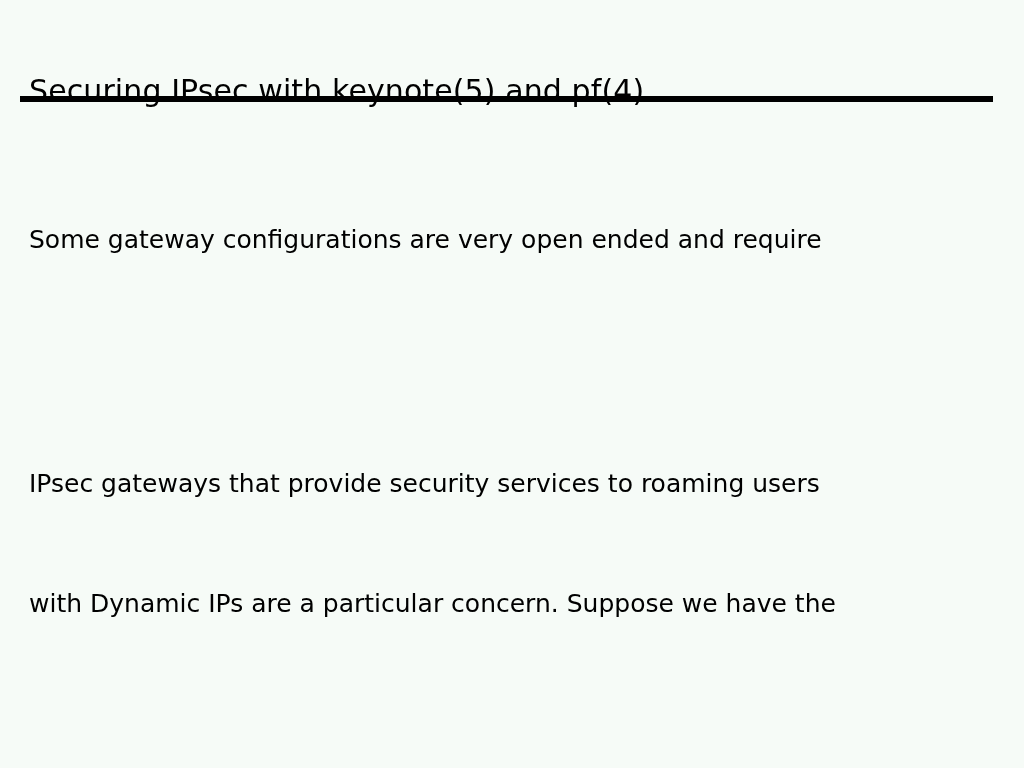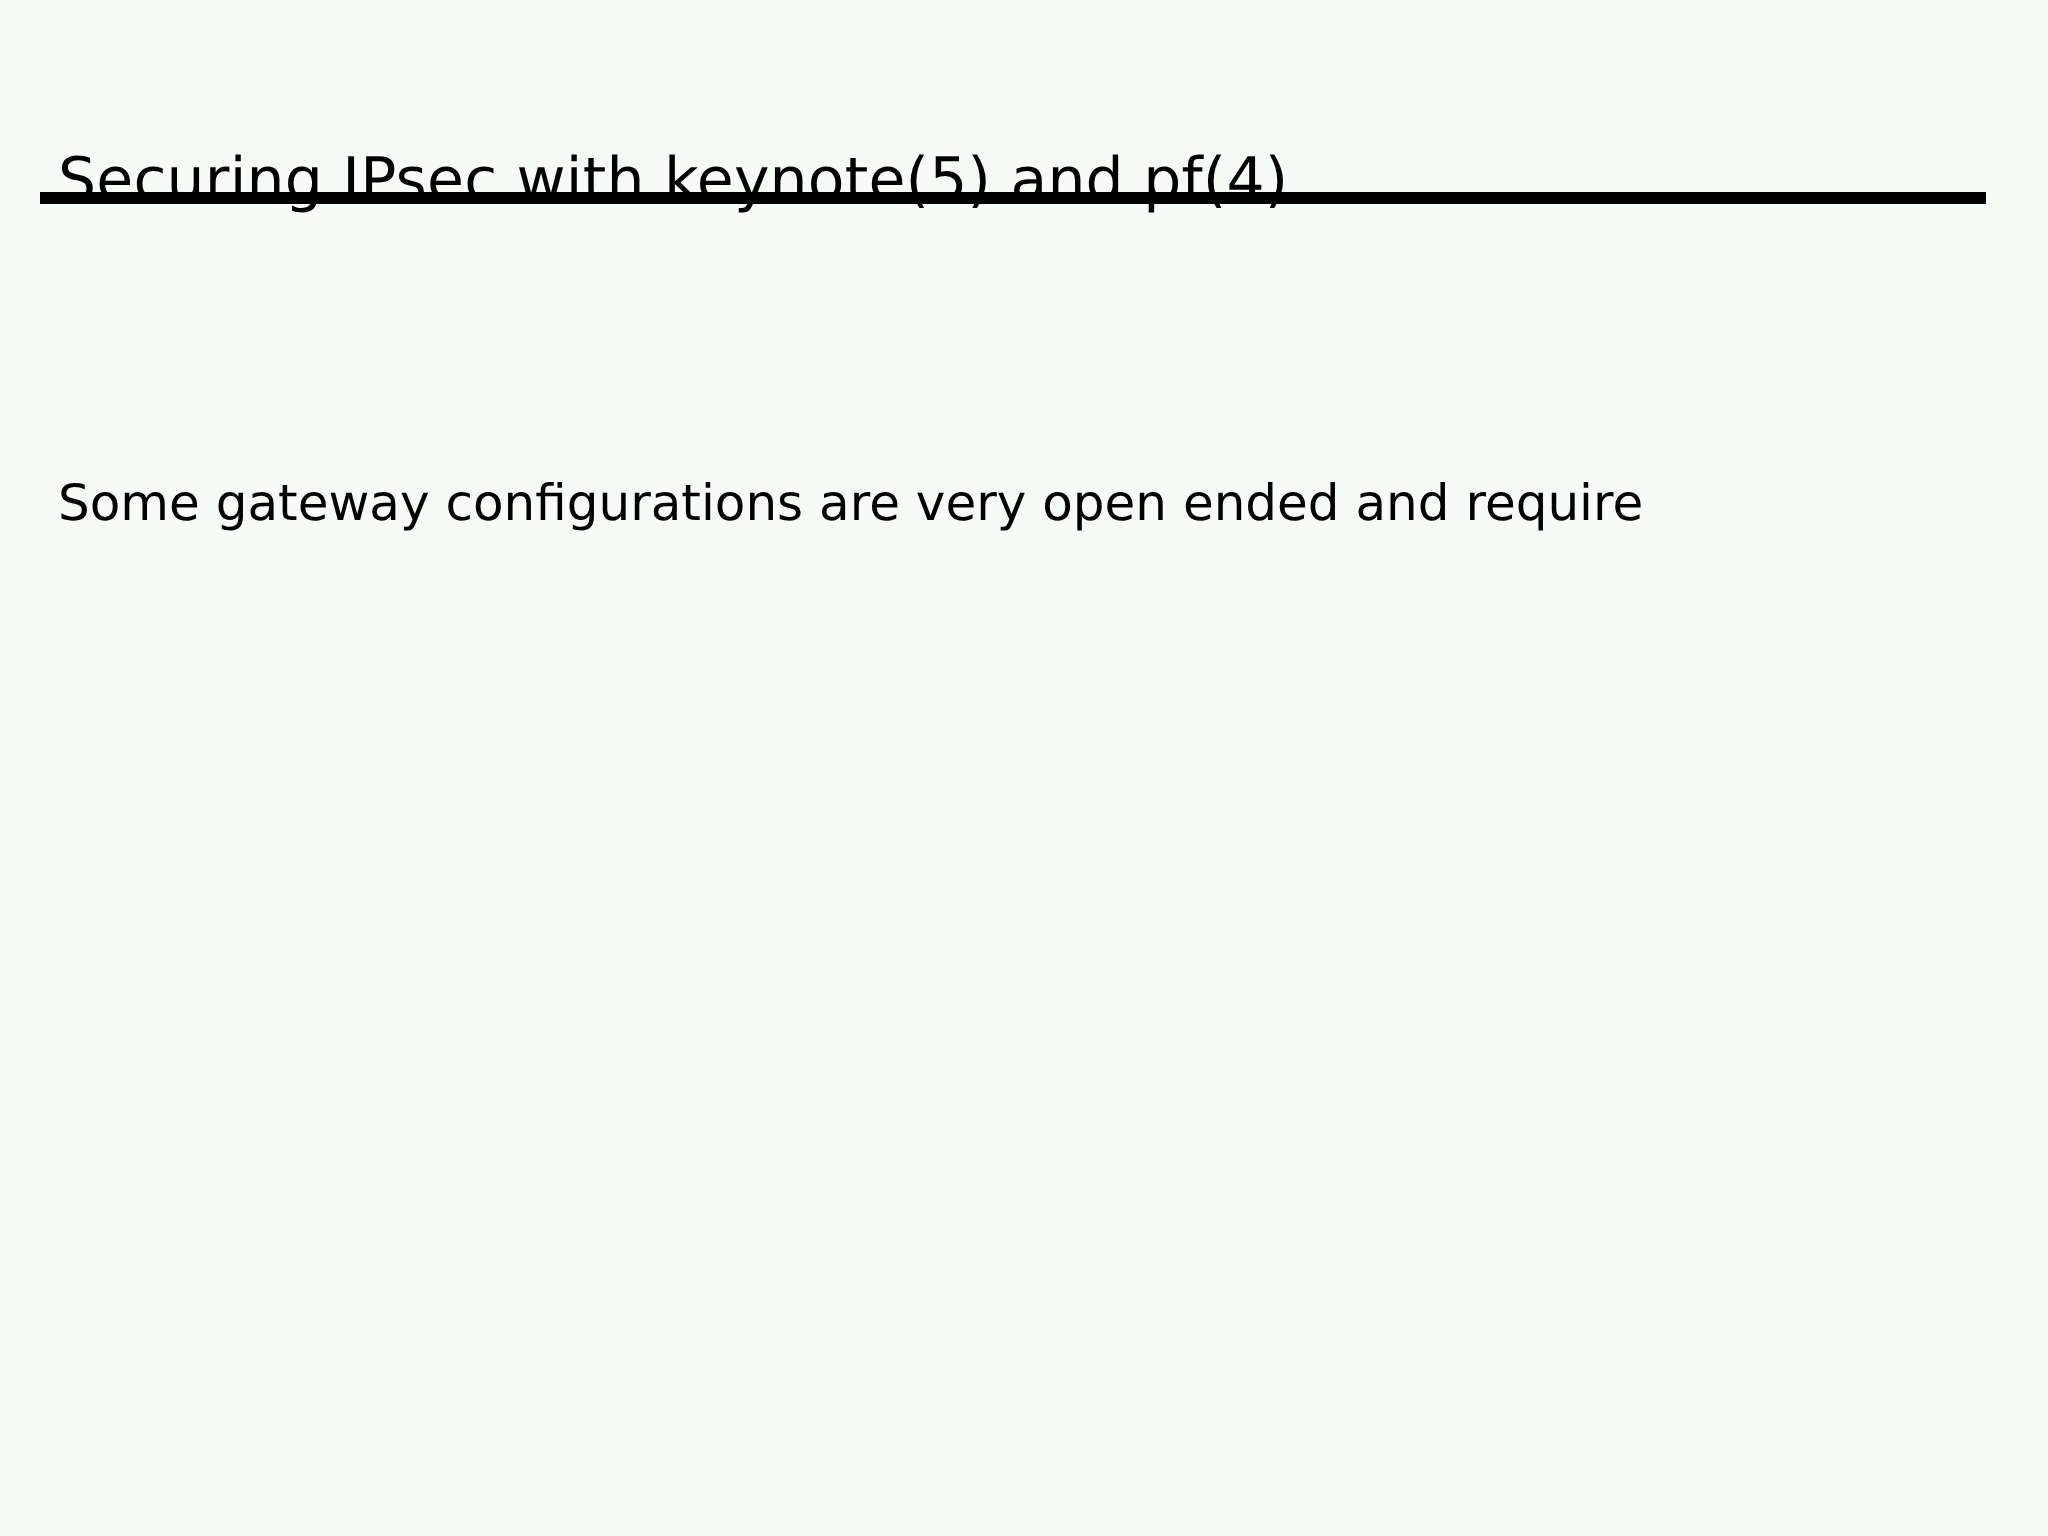--- a/index.html
+++ b/index.html
@@ -55,21 +55,20 @@
   .para {
     font-size: 25px;
     line-height: 40px;
     color: #000000;
     white-space: pre-wrap;
   }
 
   .para-line {
     display: block;
     white-space: pre;
-    margin-top: 12px;
   }
 
   .spacer-lg { height: 44px; }
 </style>
 </head>
 <body>
 
 <div class="slide">
 
   <h1 class="slide-title">Securing IPsec with keynote(5) and pf(4)</h1>
@@ -78,17 +77,19 @@
 
   <div class="body-area">
 
     <div class="para">
       <span class="para-line">Some gateway configurations are very open ended and require</span>
     </div>
 
     <div class="spacer-lg"></div>
 
     <div class="para">
+      <span class="para-line">IPsec gateways that provide security services to roaming users</span>
+      <span class="para-line">with Dynamic IPs are a particular concern. Suppose we have the</span>
       
     </div>
 
   </div>
 </div>
 
 </body></html>

